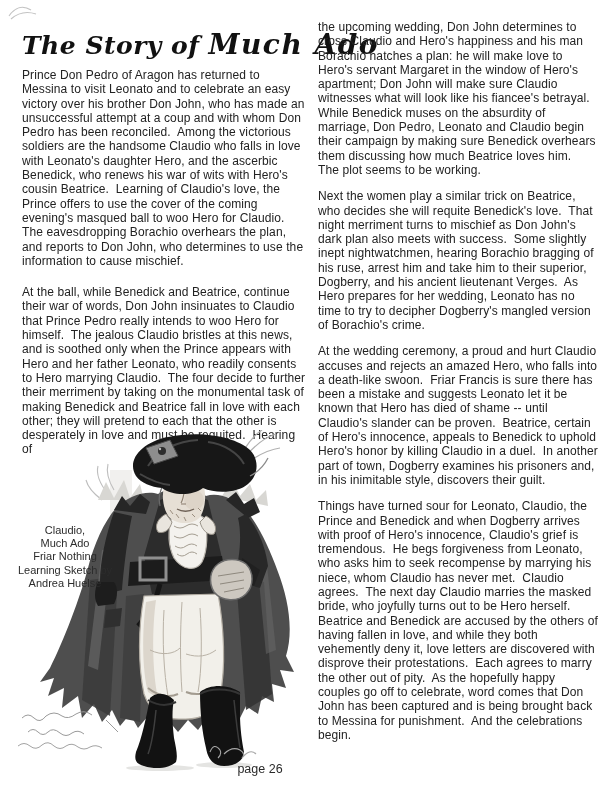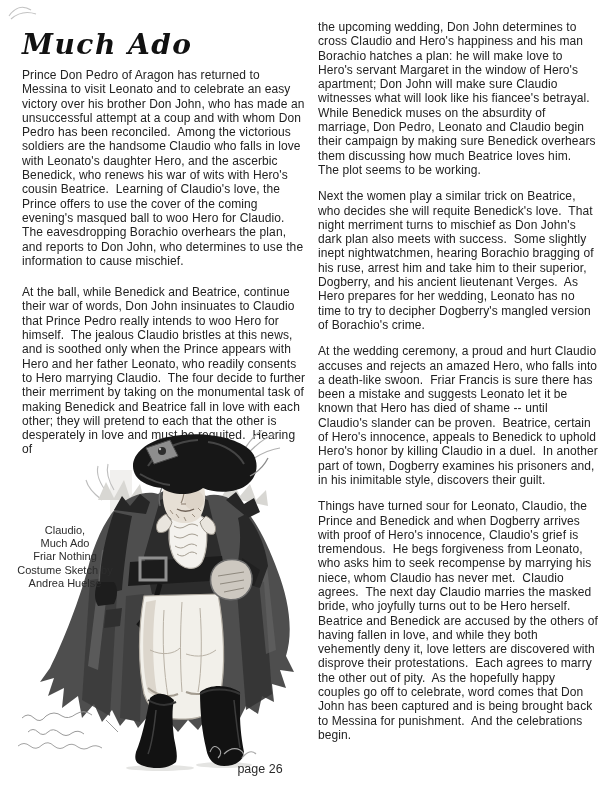--- a/index.html
+++ b/index.html
@@ -38,20 +38,21 @@
 </style>
 </head>
 <body>
 
 <svg id="pencil-mark" width="42" height="20" viewBox="0 0 42 20">
   <path d="M3,14 C9,5 17,3 25,8 M5,17 C13,10 21,9 30,12" stroke="#c3c3c3" stroke-width="1.1" fill="none"></path>
 </svg>
 
 <div class="col" id="left-col">
   <h1 class="title-line">
+    <span class="title-script">The Story of</span>
     <span class="title-strong">Much Ado</span>
   </h1>
   <p>Prince Don Pedro of Aragon has returned to Messina to visit Leonato and to celebrate an easy victory over his brother Don John, who has made an unsuccessful attempt at a coup and with whom Don Pedro has been reconciled.  Among the victorious soldiers are the handsome Claudio who falls in love with Leonato's daughter Hero, and the ascerbic Benedick, who renews his war of wits with Hero's cousin Beatrice.  Learning of Claudio's love, the Prince offers to use the cover of the coming evening's masqued ball to woo Hero for Claudio.  The eavesdropping Borachio overhears the plan, and reports to Don John, who determines to use the information to cause mischief.</p>
   <p>At the ball, while Benedick and Beatrice, continue their war of words, Don John insinuates to Claudio that Prince Pedro really intends to woo Hero for himself.  The jealous Claudio bristles at this news, and is soothed only when the Prince appears with Hero and her father Leonato, who readily consents to Hero marrying Claudio.  The four decide to further their merriment by taking on the monumental task of making Benedick and Beatrice fall in love with each other; they will pretend to each that the other is desperately in love and must be requited.  Hearing of</p>
 </div>
 
 <div class="col" id="right-col">
   <p>the upcoming wedding, Don John determines to cross Claudio and Hero's happiness and his man Borachio hatches a plan: he will make love to Hero's servant Margaret in the window of Hero's apartment; Don John will make sure Claudio witnesses what will look like his fiancee's betrayal.  While Benedick muses on the absurdity of marriage, Don Pedro, Leonato and Claudio begin their campaign by making sure Benedick overhears them discussing how much Beatrice loves him.  The plot seems to be working.</p>
   <p>Next the women play a similar trick on Beatrice, who decides she will requite Benedick's love.  That night merriment turns to mischief as Don John's dark plan also meets with success.  Some slightly inept nightwatchmen, hearing Borachio bragging of his ruse, arrest him and take him to their superior, Dogberry, and his ancient lieutenant Verges.  As Hero prepares for her wedding, Leonato has no time to try to decipher Dogberry's mangled version of Borachio's crime.</p>
   <p>At the wedding ceremony, a proud and hurt Claudio accuses and rejects an amazed Hero, who falls into a death-like swoon.  Friar Francis is sure there has been a mistake and suggests Leonato let it be known that Hero has died of shame -- until Claudio's slander can be proven.  Beatrice, certain of Hero's innocence, appeals to Benedick to uphold Hero's honor by killing Claudio in a duel.  In another part of town, Dogberry examines his prisoners and, in his inimitable style, discovers their guilt.</p>
@@ -155,17 +156,17 @@
     <g>
       <path d="M200,322 q4,-10 10,-2 q2,4 -2,8 M214,324 q8,-8 16,-4 q6,4 2,8 q8,-10 14,-4" stroke="#a6a6a6" stroke-width="1.1" fill="none"></path>
     </g>
   </svg>
 </div>
 
 <div id="caption">
   <span>Claudio,</span>
   <span>Much Ado</span>
   <span>Friar Nothing</span>
-  <span>Costume Sketch by</span>
+  <span>Learning Sketch by</span>
   <span>Andrea Huelse</span>
 </div>
 
 <div id="footer">page 26</div>
 
 </body></html>

